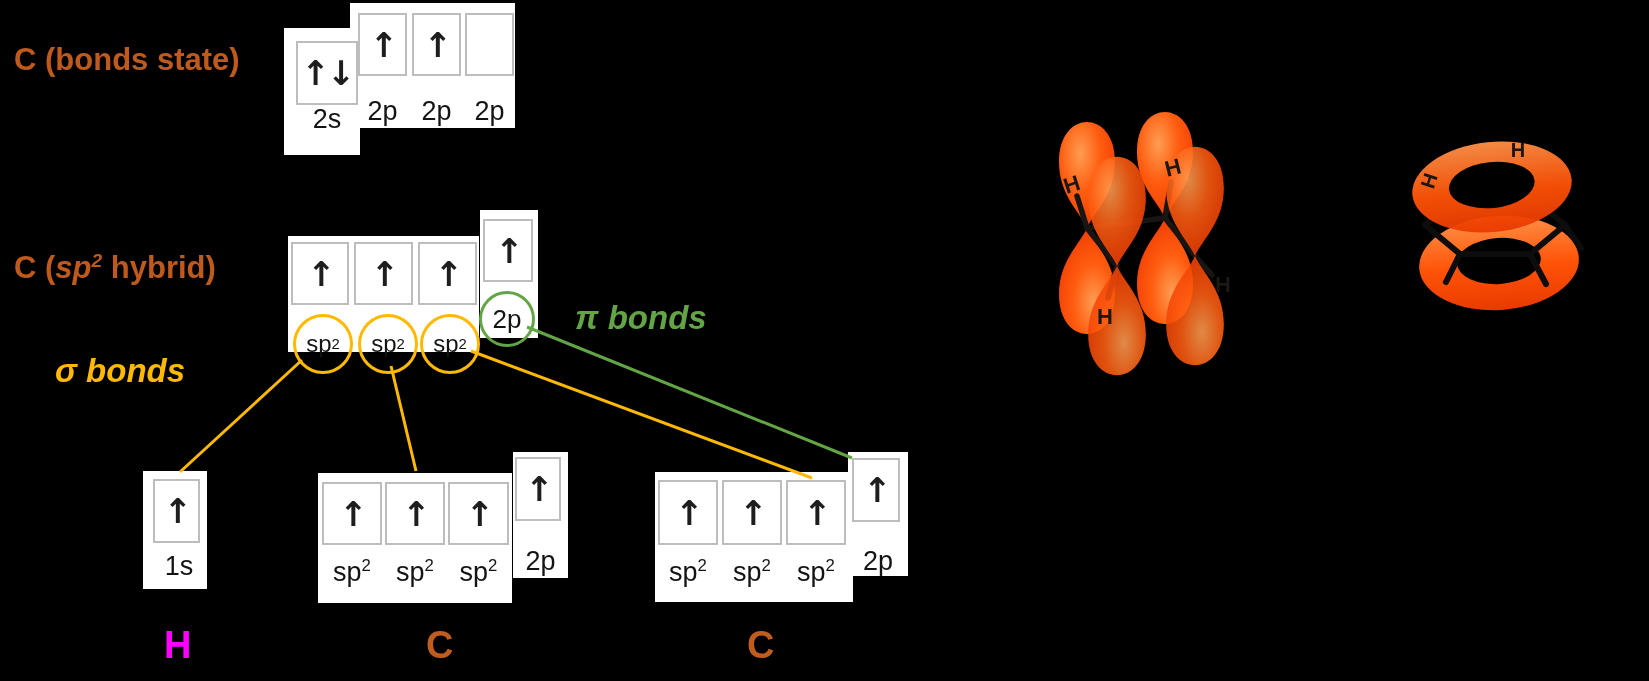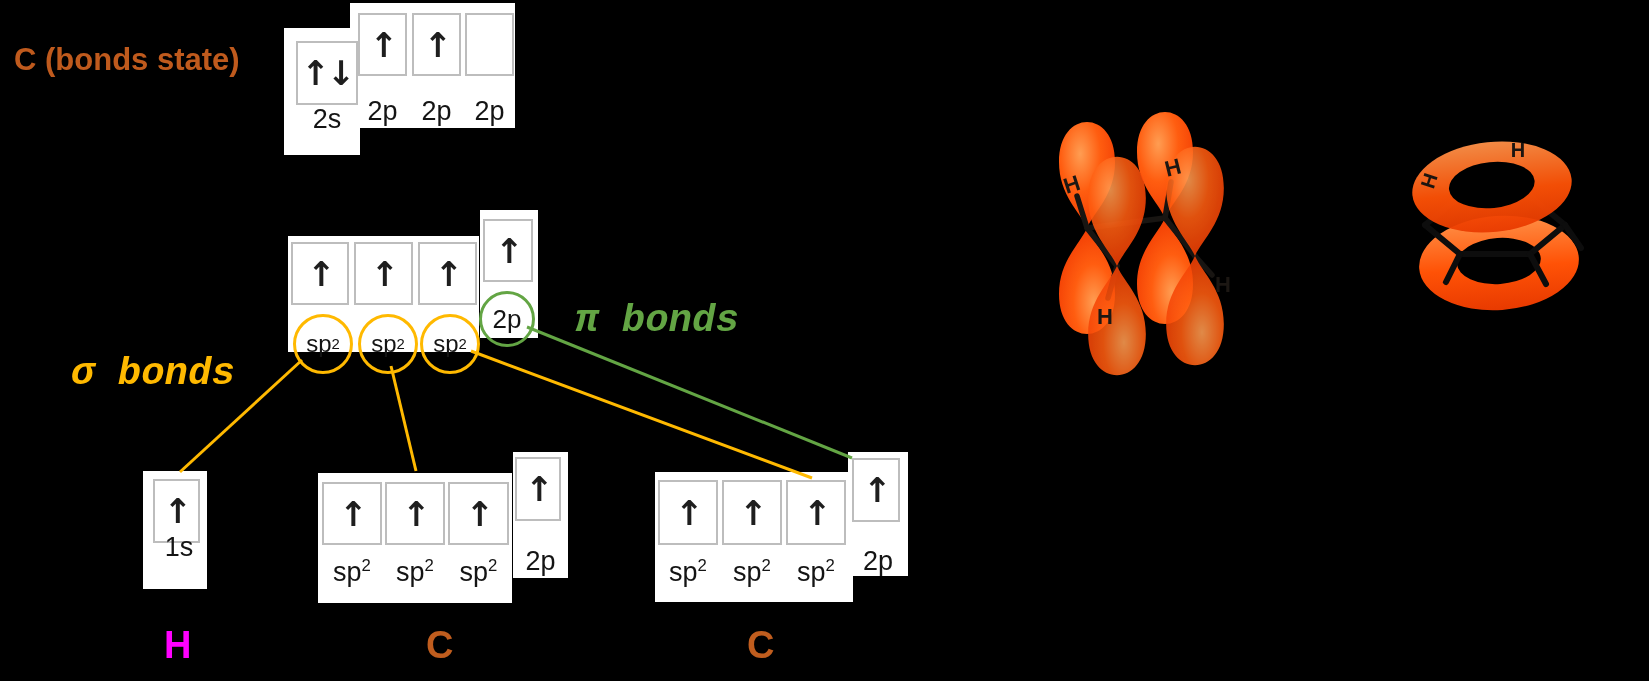--- a/index.html
+++ b/index.html
@@ -13,22 +13,22 @@
   .olabel{position:absolute;text-align:center;font-size:27px;color:#141414;z-index:2;}
   .olabel sup{font-size:62%;}
   .title{position:absolute;color:#bf5a1d;font-size:31px;font-weight:bold;z-index:2;white-space:nowrap;}
   .title .it{font-style:italic;}
   .title sup{font-size:62%;font-style:italic;}
   .circ{position:absolute;border-radius:50%;display:flex;align-items:center;justify-content:center;
         font-size:24px;color:#141414;z-index:4;background:transparent;}
   .circ sup{font-size:62%;}
   .circ.y{border:3px solid #ffb900;}
   .circ.g{border:3px solid #63a544;}
-  .bond-label{position:absolute;font-family:Liberation Mono, monospace;font-style:italic;font-weight:bold;
-        font-size:39px;z-index:2;white-space:nowrap;}
+  .bond-label{position:absolute;font-family:Liberation Sans, sans-serif;font-style:italic;font-weight:bold;
+        font-size:33px;z-index:2;white-space:nowrap;}
   .bond-label.sig{color:#ffb900;}
   .bond-label.pi{color:#63a544;}
   .elem{position:absolute;font-size:38px;font-weight:bold;z-index:2;}
   .elem.h{color:#ff00ff;}
   .elem.c{color:#c05d1e;}
   svg.lines{position:absolute;left:0;top:0;z-index:3;pointer-events:none;}
   svg.art{position:absolute;z-index:1;}
 </style>
 </head>
 <body>
@@ -49,20 +49,21 @@
   <div class="olabel" style="left:296px;top:104px;width:62px">2s</div>
 
   <div class="panel" style="left:350px;top:3px;width:165px;height:125px"></div>
   <div class="obox" style="left:358px;top:13px;width:49px;height:63px">↑</div>
   <div class="obox" style="left:412px;top:13px;width:49px;height:63px">↑</div>
   <div class="obox" style="left:465px;top:13px;width:49px;height:63px"></div>
   <div class="olabel" style="left:358px;top:96px;width:49px">2p</div>
   <div class="olabel" style="left:412px;top:96px;width:49px">2p</div>
   <div class="olabel" style="left:465px;top:96px;width:49px">2p</div>
 
+  <div class="title" style="left:14px;top:250px"><span>C (</span><span class="it">sp</span><sup>2</sup><span> hybrid)</span></div>
 
   <div class="panel" style="left:288px;top:236px;width:191px;height:116px"></div>
   <div class="obox" style="left:291px;top:242px;width:58px;height:63px">↑</div>
   <div class="obox" style="left:354px;top:242px;width:59px;height:63px">↑</div>
   <div class="obox" style="left:418px;top:242px;width:59px;height:63px">↑</div>
   <div class="panel" style="left:480px;top:210px;width:58px;height:128px"></div>
   <div class="obox" style="left:483px;top:219px;width:50px;height:63px">↑</div>
 
   <div class="circ y" style="left:293px;top:314px;width:54px;height:54px">
       <span>sp</span>
@@ -71,26 +72,26 @@
   <div class="circ y" style="left:358px;top:314px;width:54px;height:54px">
       <span>sp</span>
       <sup>2</sup>
     </div>
   <div class="circ y" style="left:420px;top:314px;width:54px;height:54px">
       <span>sp</span>
       <sup>2</sup>
     </div>
   <div class="circ g" style="left:479px;top:291px;width:50px;height:50px;font-size:26px">2p</div>
 
-  <div class="bond-label sig" style="left:71px;top:352px">σ bonds</div>
+  <div class="bond-label sig" style="left:55px;top:352px">σ bonds</div>
   <div class="bond-label pi" style="left:575px;top:299px">π bonds</div>
 
   <div class="panel" style="left:143px;top:471px;width:64px;height:118px"></div>
   <div class="obox" style="left:153px;top:479px;width:47px;height:64px">↑</div>
-  <div class="olabel" style="left:143px;top:532px;width:72px">1s</div>
+  <div class="olabel" style="left:143px;top:551px;width:72px">1s</div>
   <div class="elem h" style="left:164px;top:624px">H</div>
 
   <div class="panel" style="left:318px;top:473px;width:194px;height:130px"></div>
   <div class="obox" style="left:322px;top:482px;width:60px;height:63px">↑</div>
   <div class="obox" style="left:385px;top:482px;width:60px;height:63px">↑</div>
   <div class="obox" style="left:448px;top:482px;width:61px;height:63px">↑</div>
   <div class="panel" style="left:513px;top:452px;width:55px;height:126px"></div>
   <div class="obox" style="left:515px;top:457px;width:46px;height:64px">↑</div>
   <div class="olabel" style="left:322px;top:556px;width:60px"><span>sp</span><sup>2</sup></div>
   <div class="olabel" style="left:385px;top:556px;width:60px"><span>sp</span><sup>2</sup></div>

